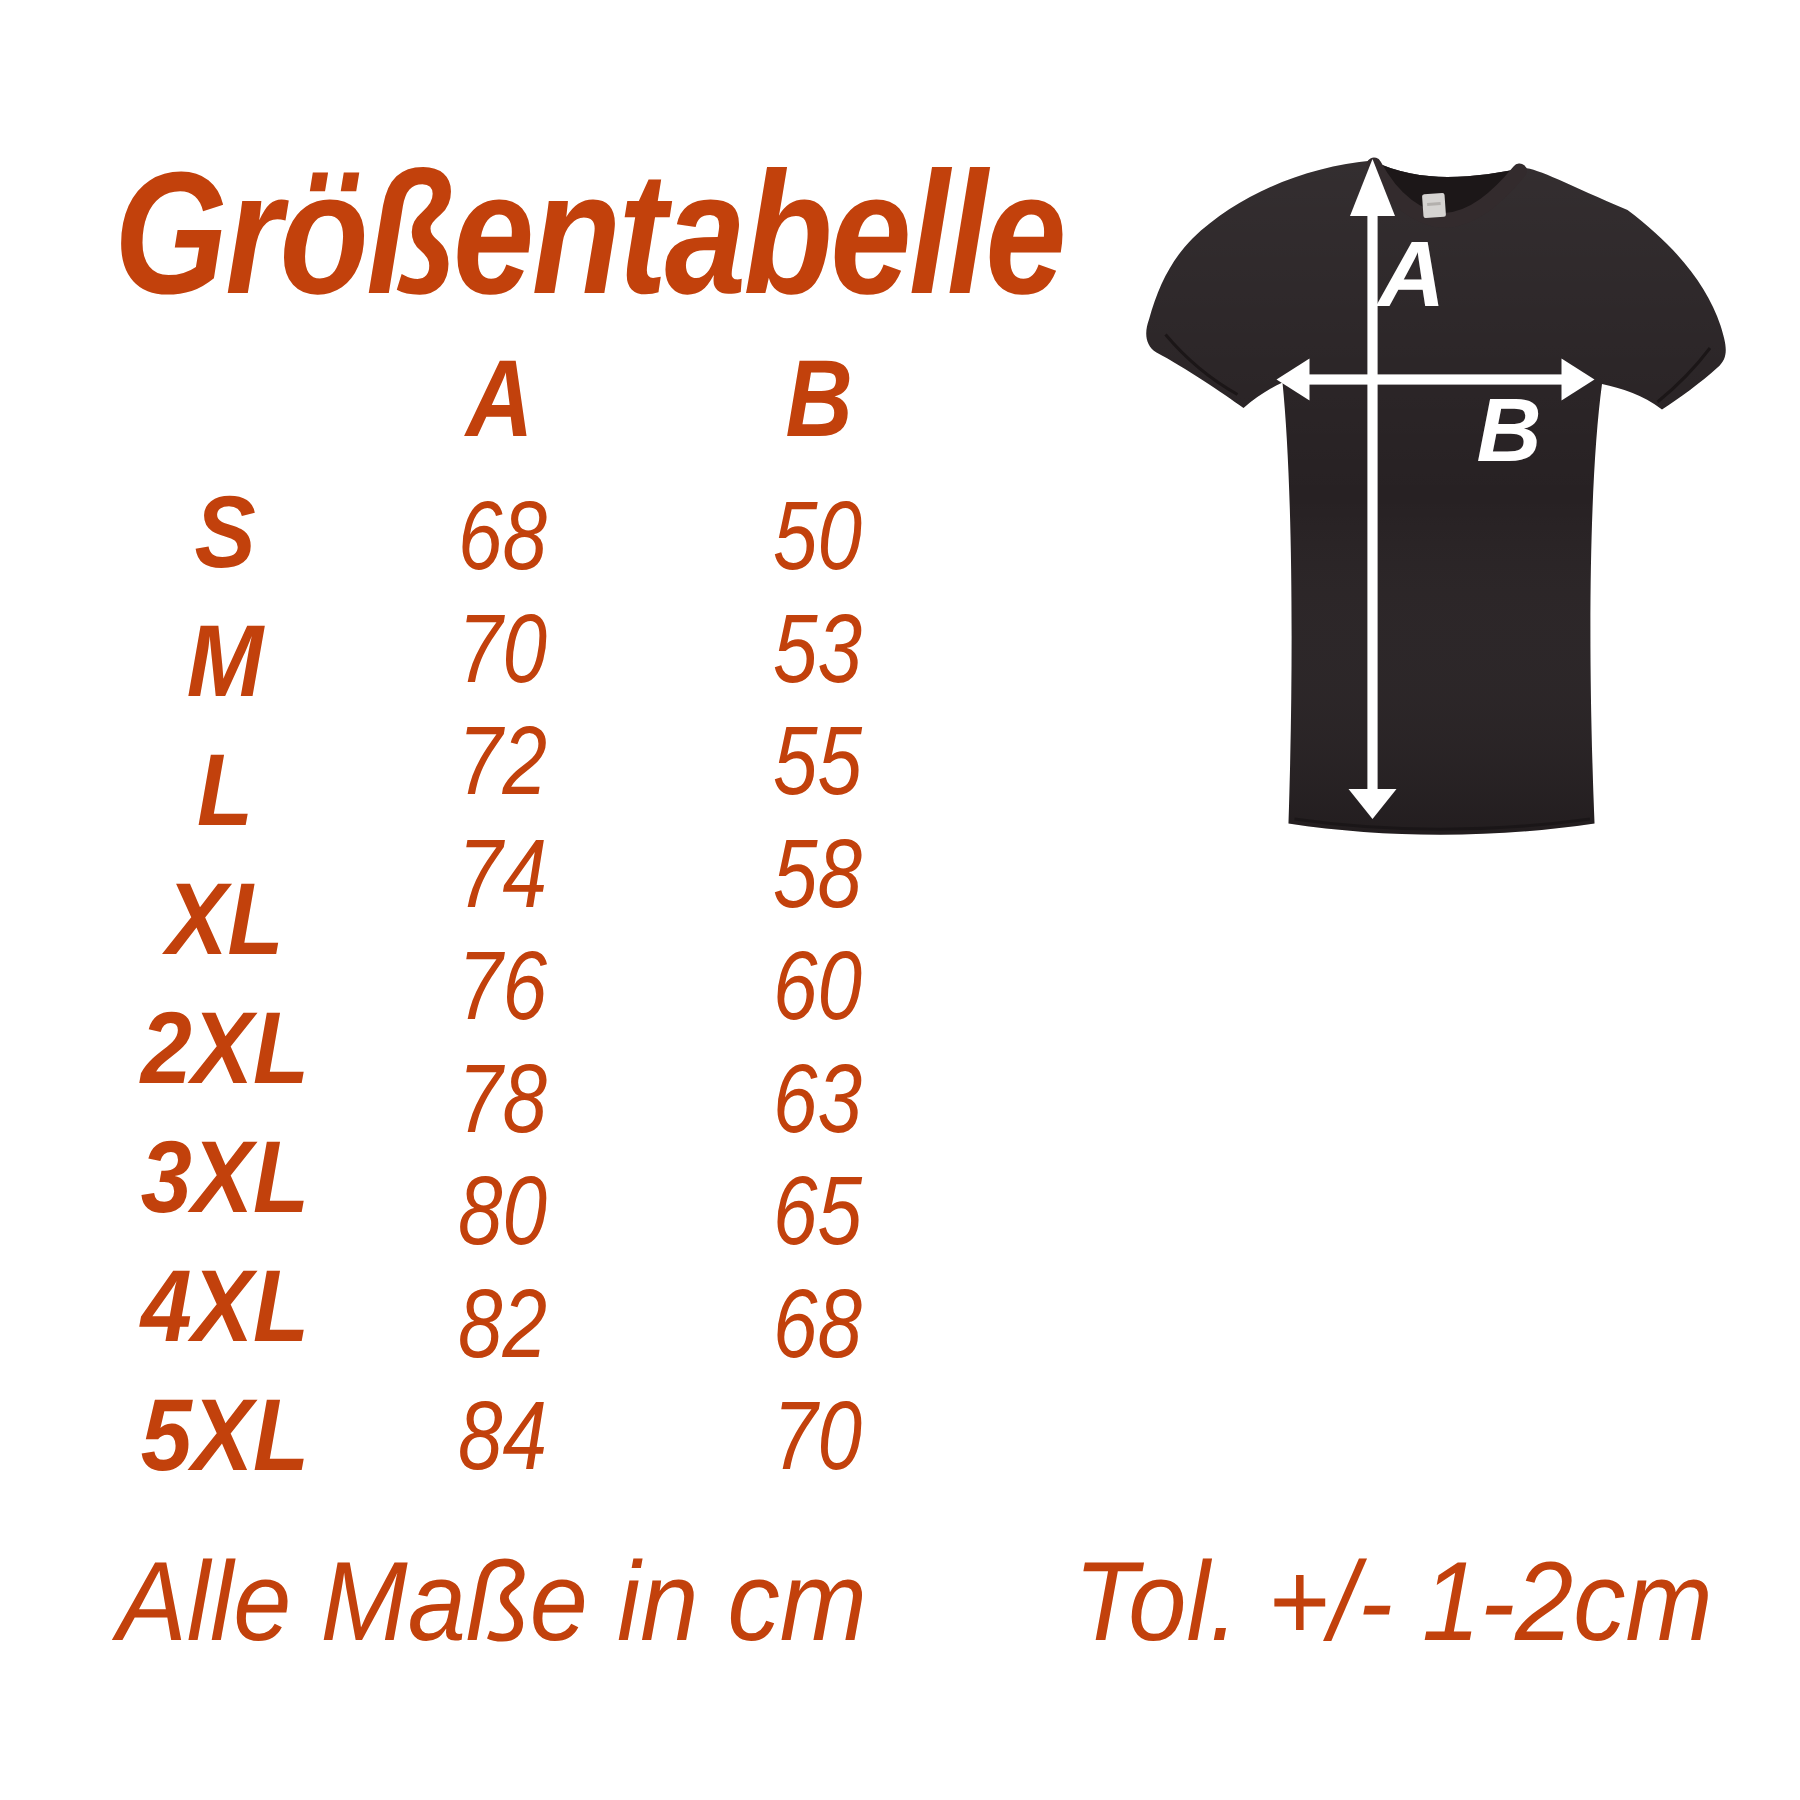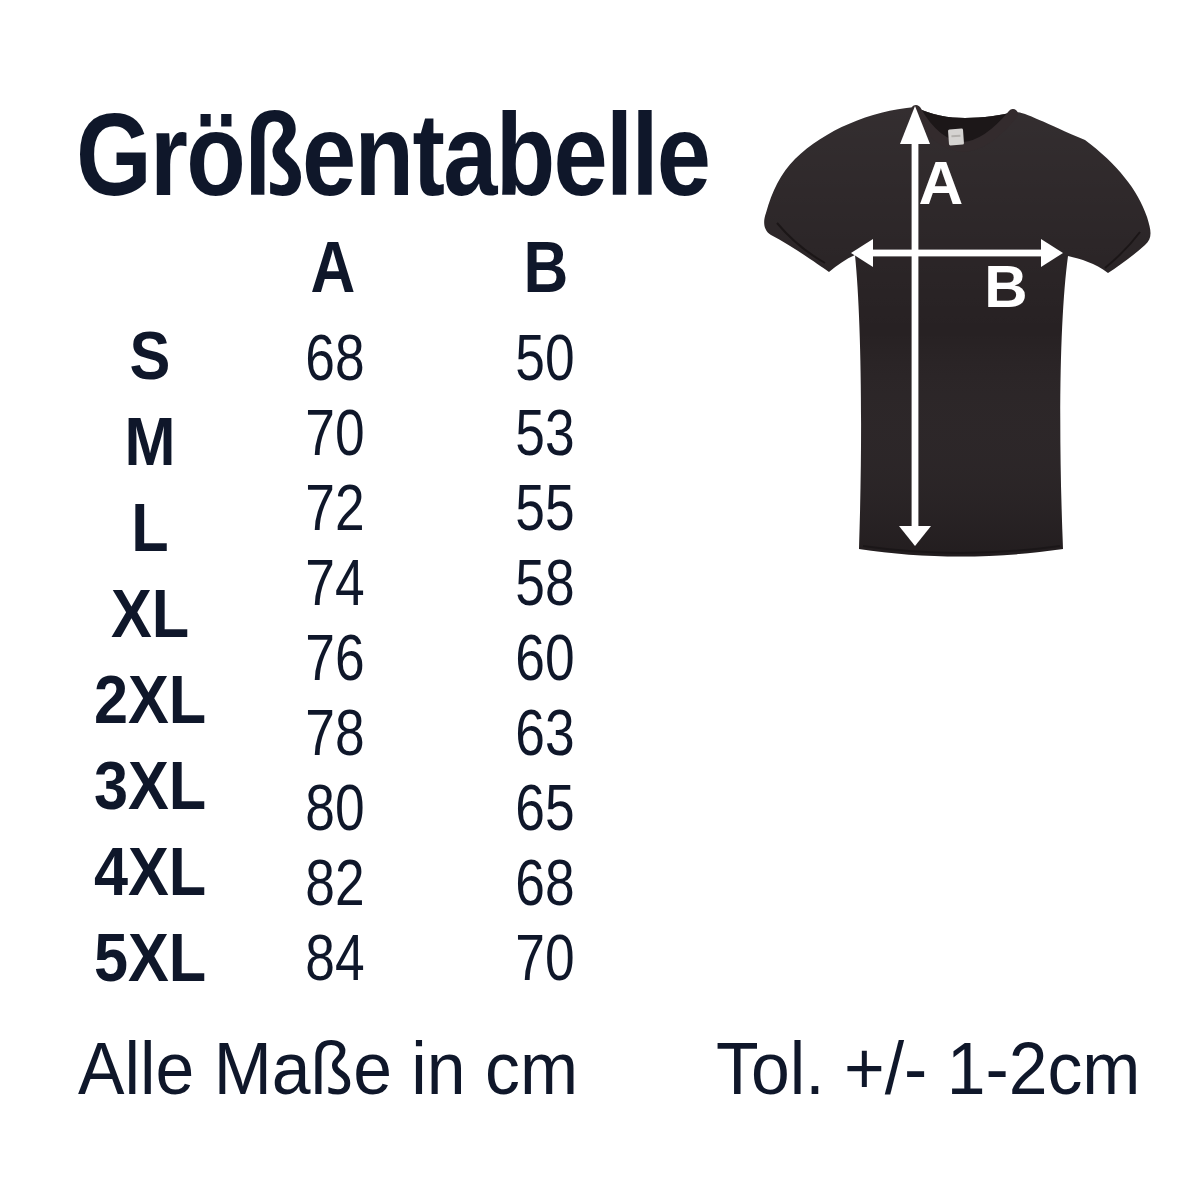--- a/index.html
+++ b/index.html
@@ -1,20 +1,21 @@
 <!DOCTYPE html>
 <html><head>
 <meta charset="utf-8">
 <style>
   html,body { margin:0; padding:0; background:#ffffff; }
   .canvas {
     position:relative; width:1200px; height:1200px;
     background:#ffffff; overflow:hidden;
     font-family:"Liberation Sans", sans-serif;
-    color:#0f172a;
+    color:#c2410c;
+    font-style:italic;
   }
   .title {
     position:absolute; left:76px; top:97px;
     font-size:116px; font-weight:700; line-height:1;
     letter-spacing:-2px; white-space:nowrap;
     transform:scaleX(.84); transform-origin:0 0;
   }
   .cell {
     position:absolute; line-height:1; white-space:nowrap;
     transform:translate(-50%,-50%) scaleX(var(--sx,1));

